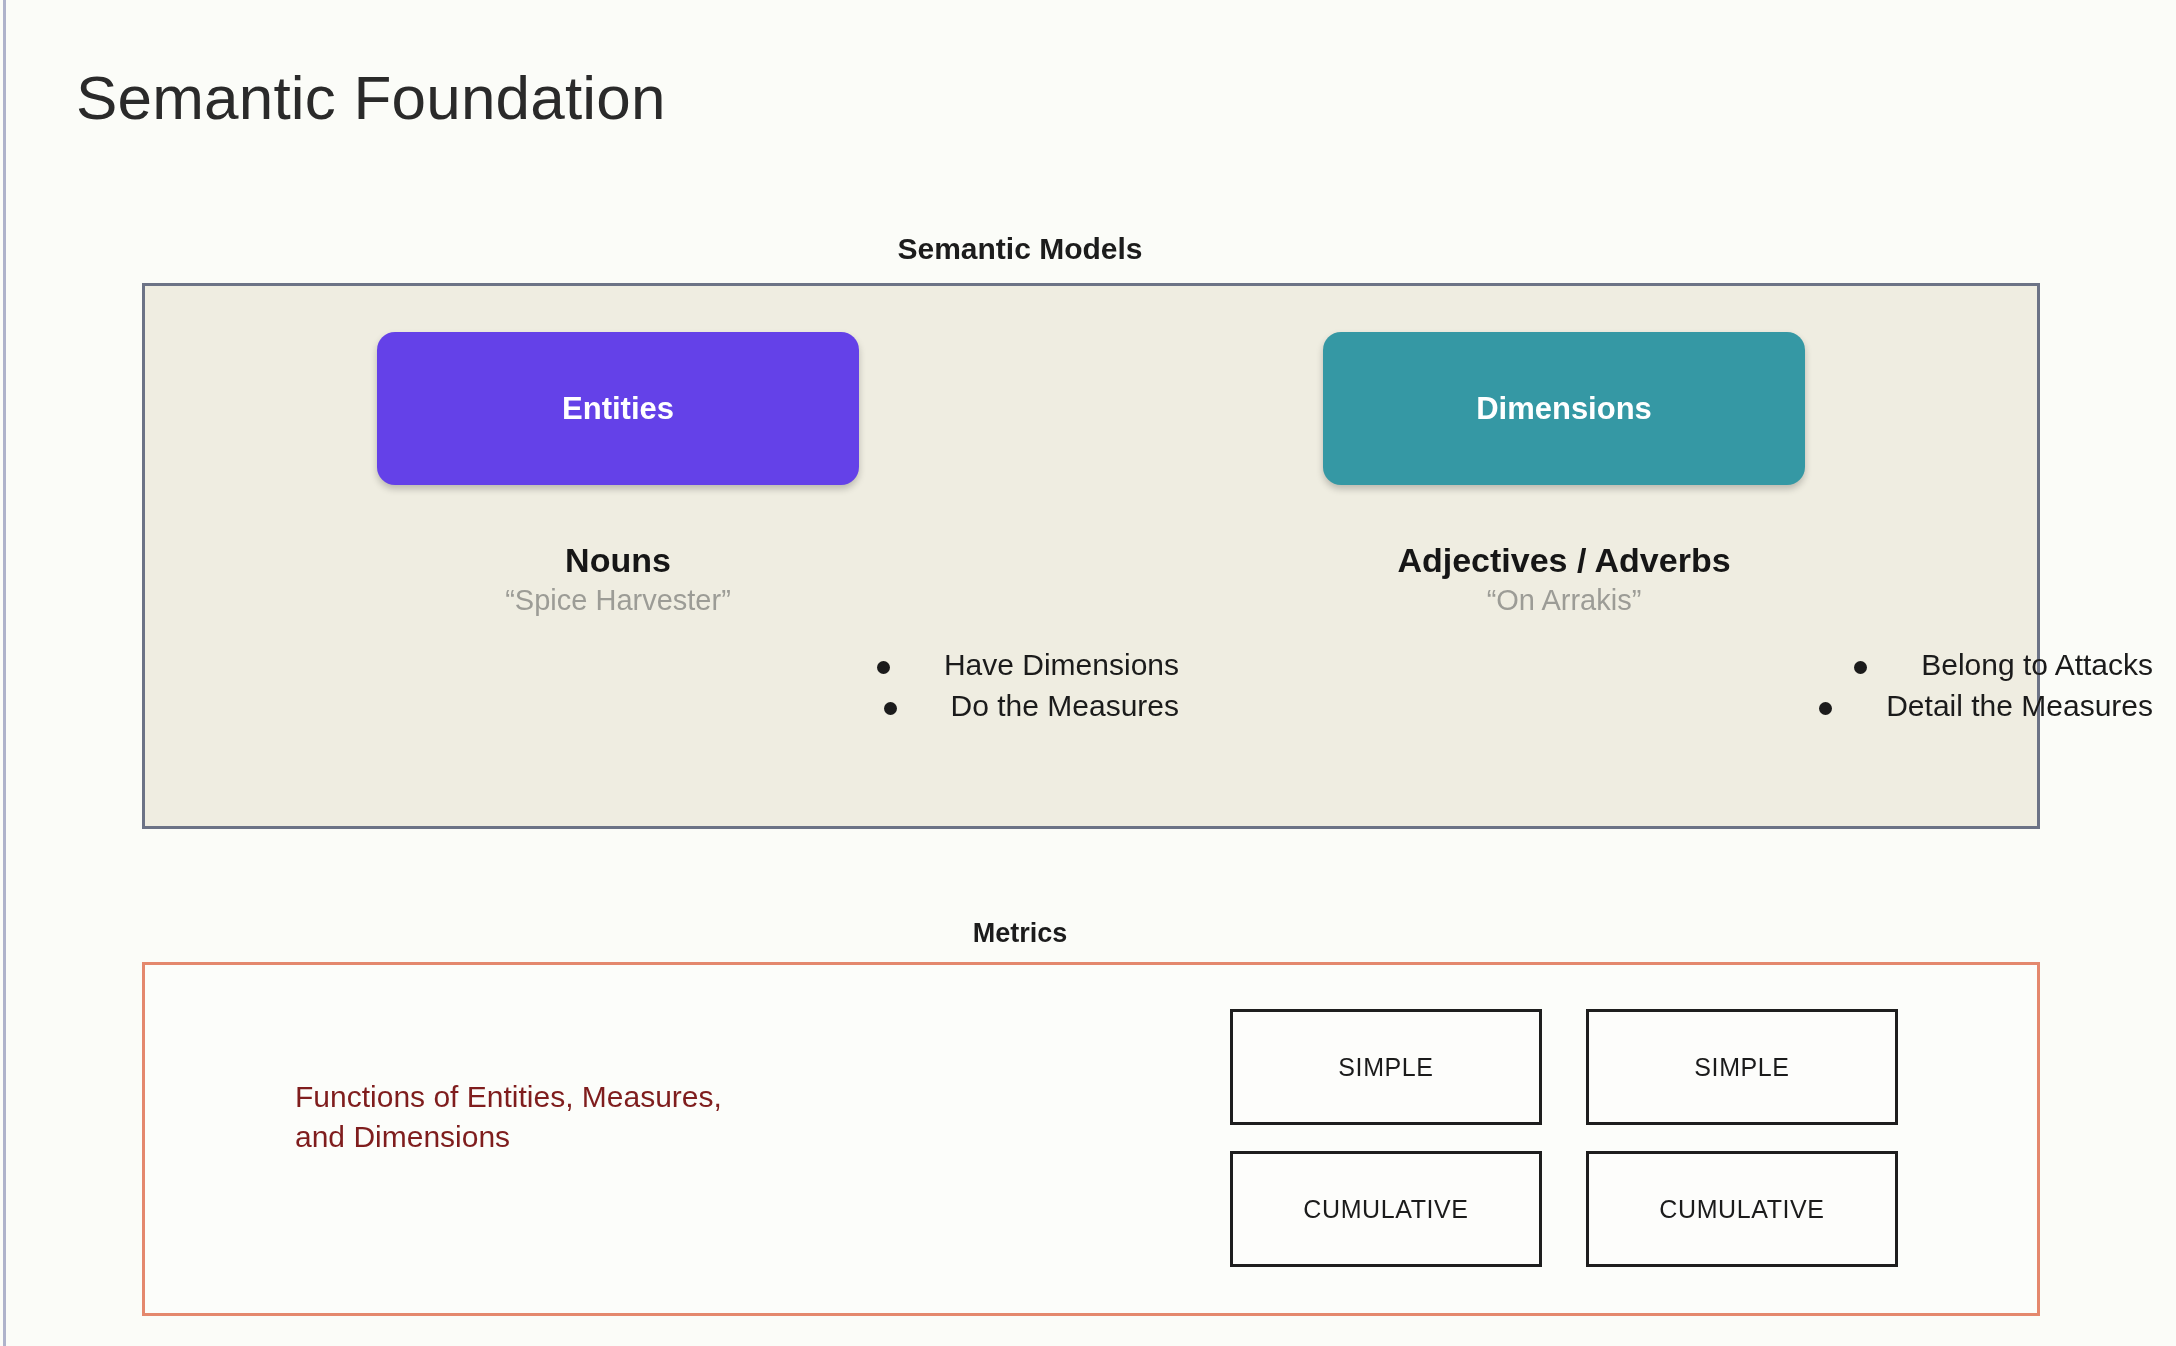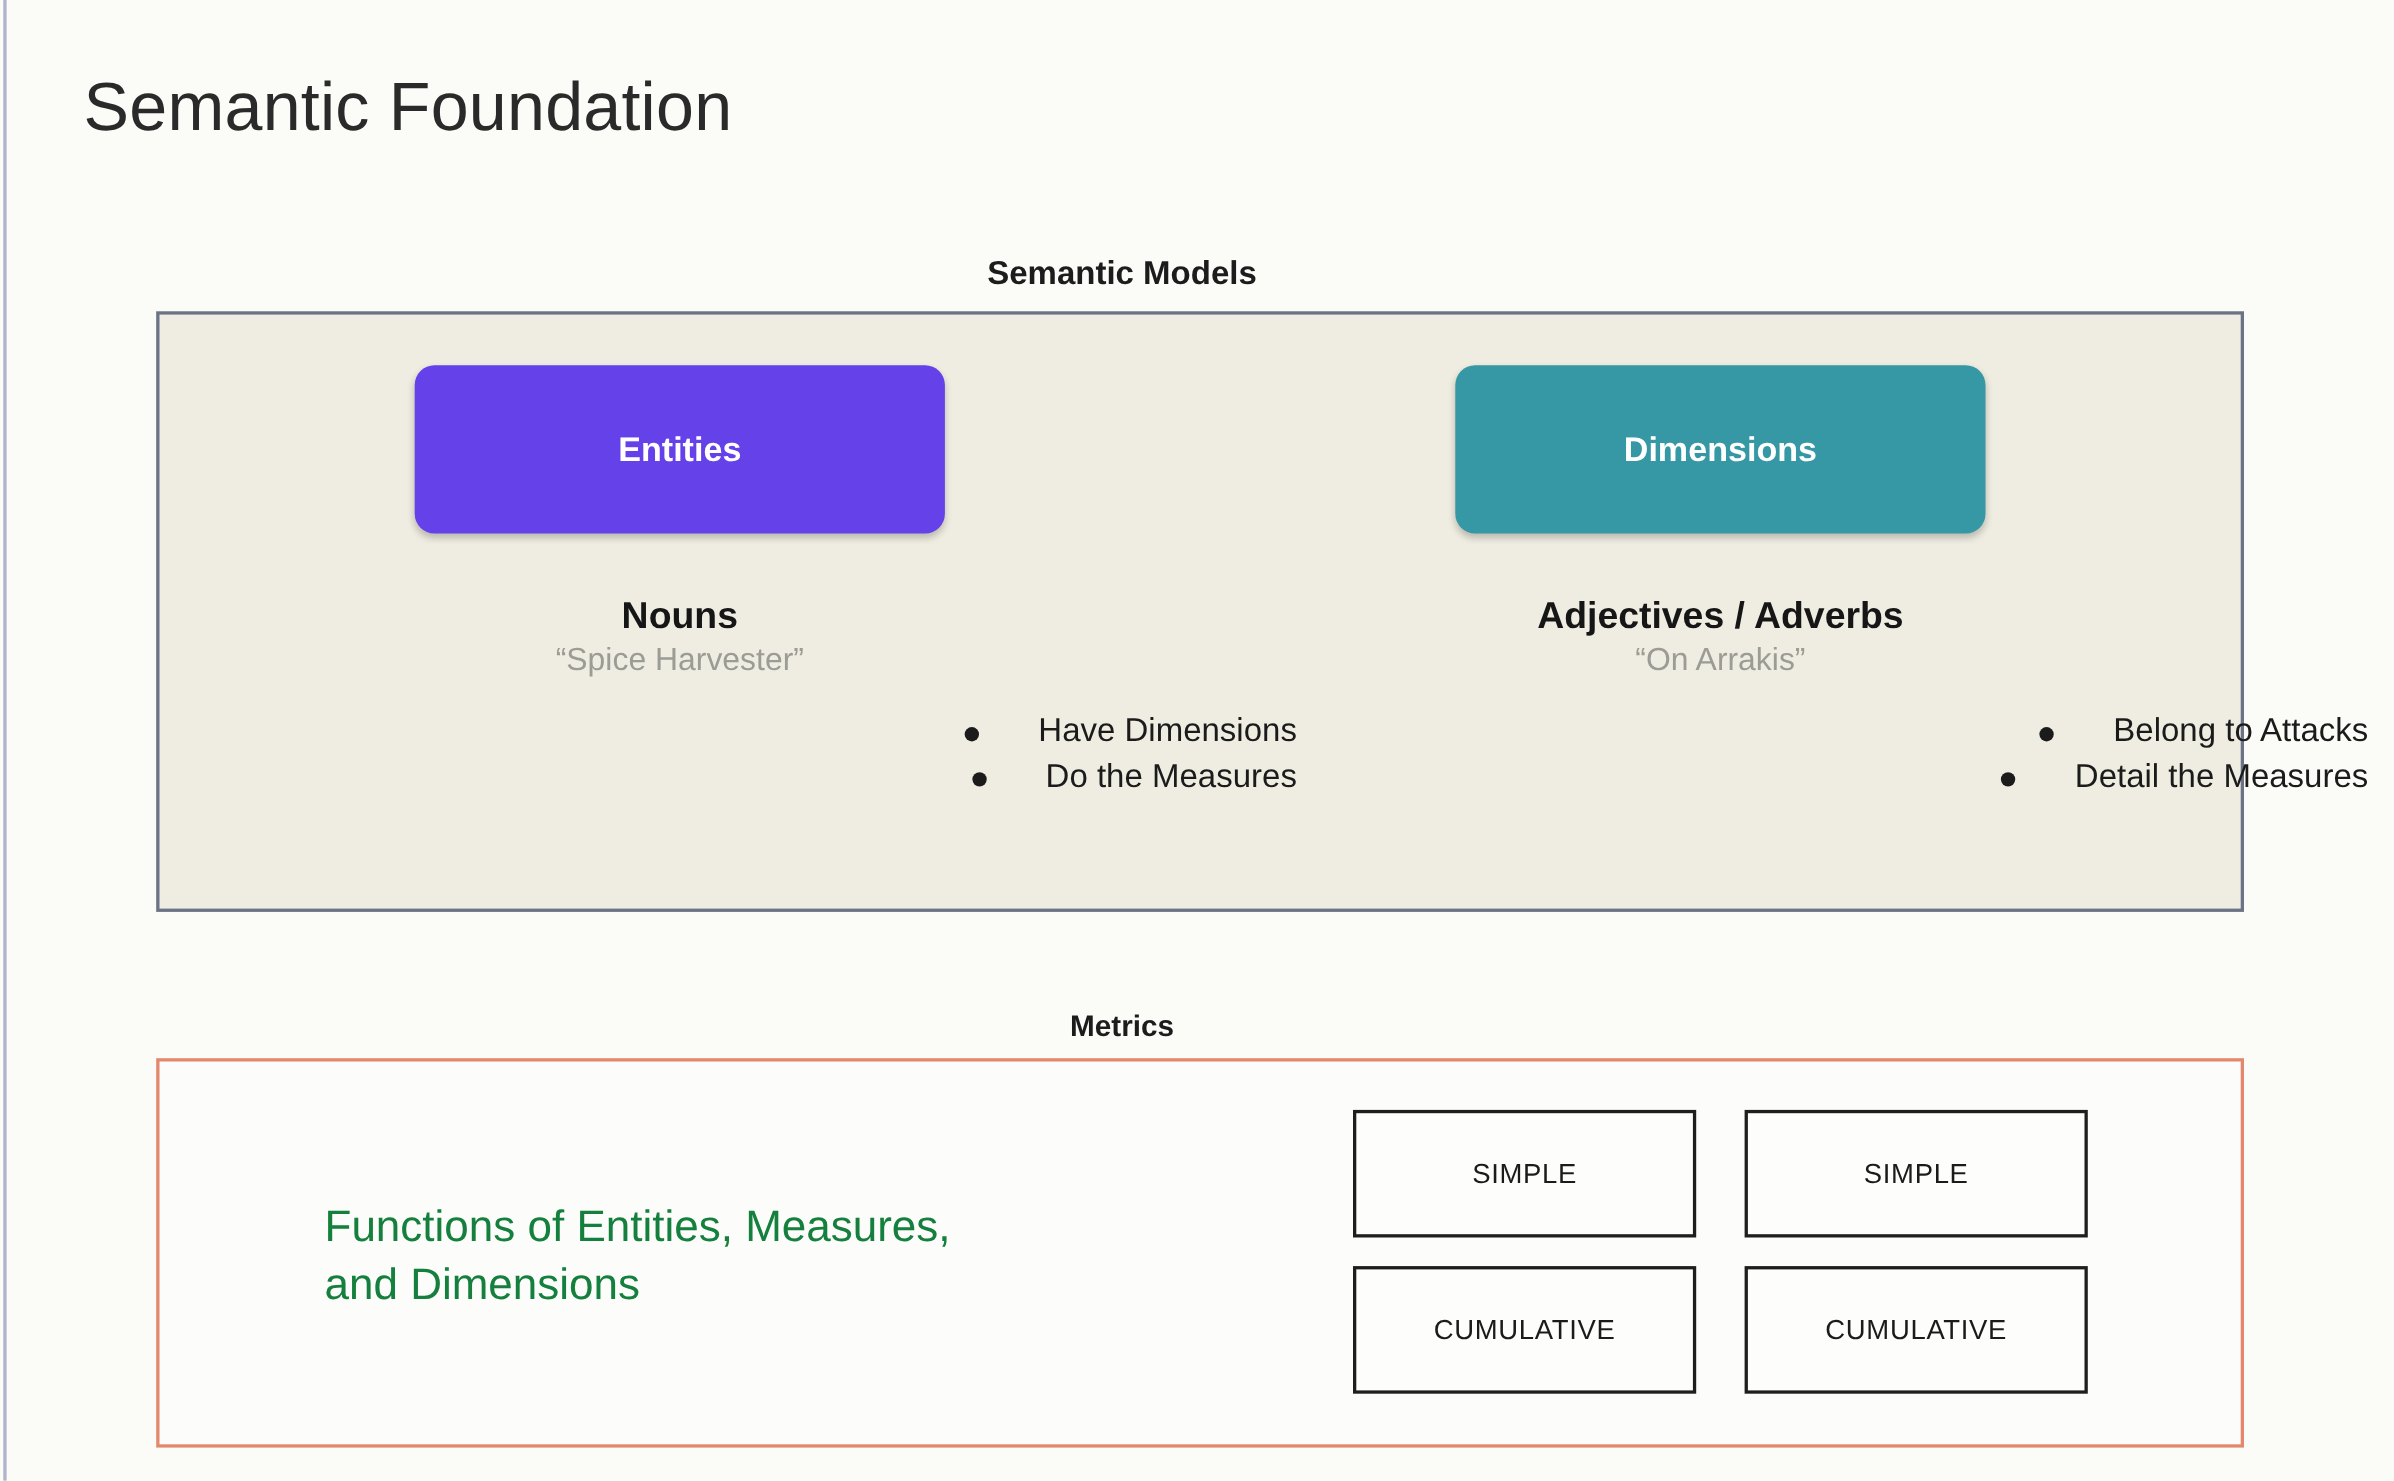--- a/index.html
+++ b/index.html
@@ -159,23 +159,23 @@
     top: 962px;
     width: 1898px;
     height: 354px;
     background: #FCFDFA;
     border: 3px solid #E4886D;
     box-sizing: border-box;
   }
   .mt-desc {
     position: absolute;
     left: 150px;
-    top: 124px;
-    font-size: 40px;
-    color: #15803d;
+    top: 112px;
+    font-size: 30px;
+    color: #7f1d1d;
     line-height: 1.32;
     white-space: pre-line;
   }
   .mt-grid {
     position: absolute;
     left: 1085px;
     top: 44px;
     display: grid;
     grid-template-columns: 312px 312px;
     grid-template-rows: 116px 116px;

